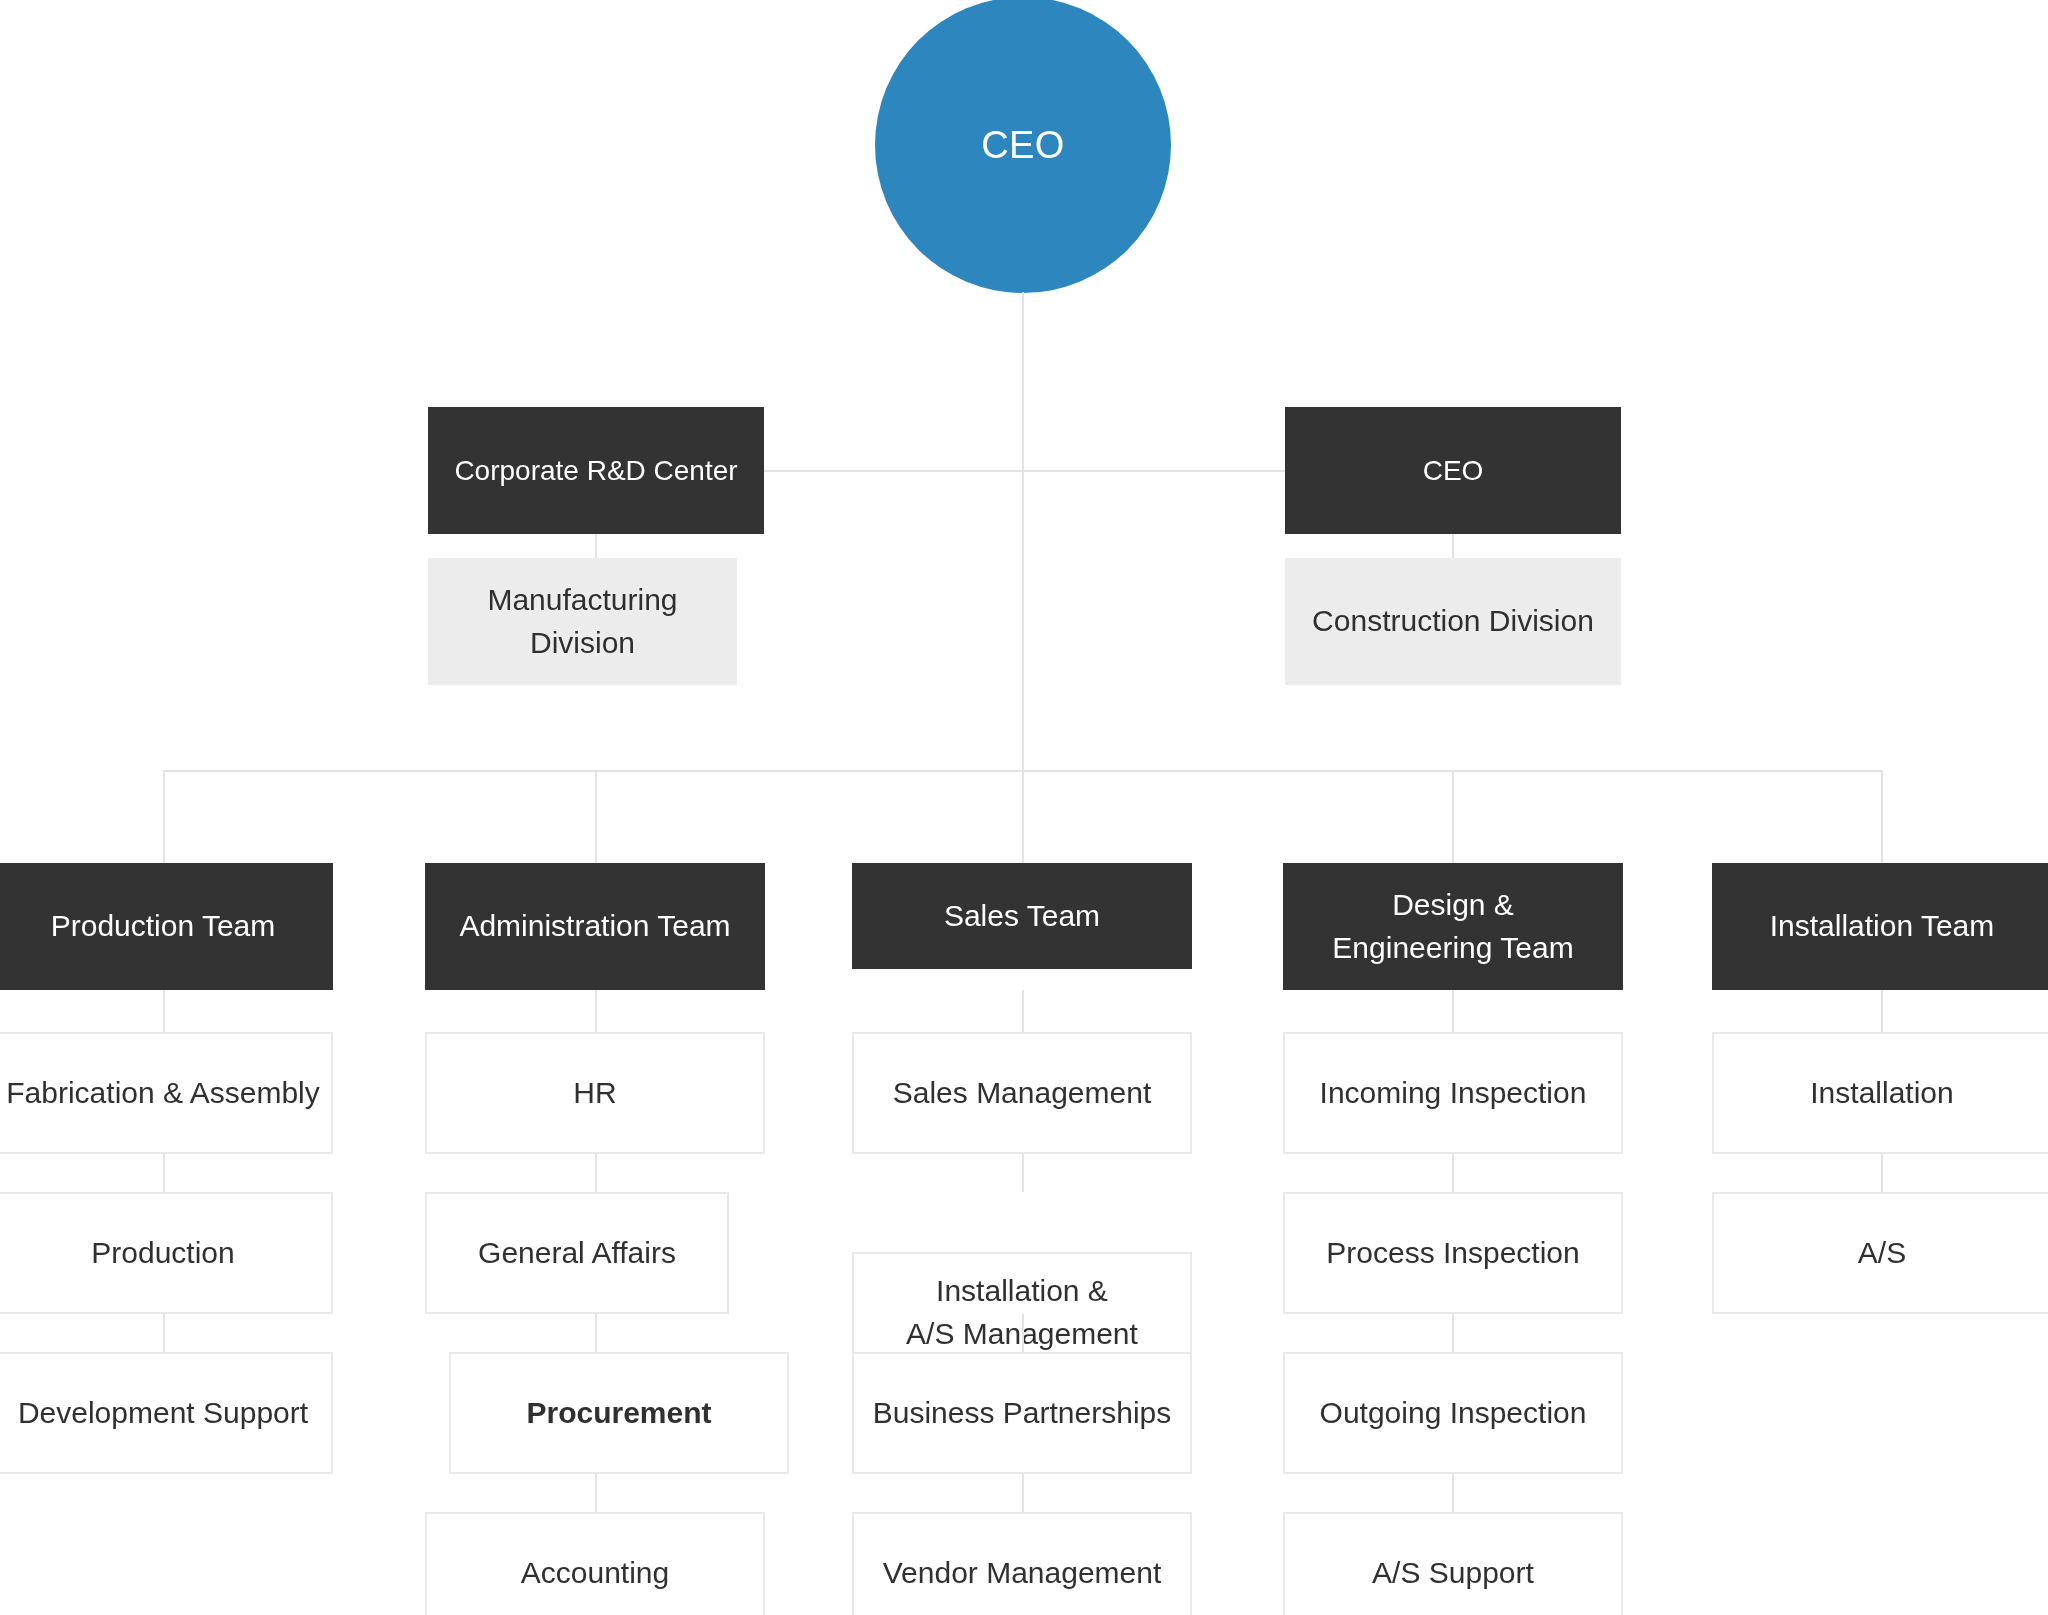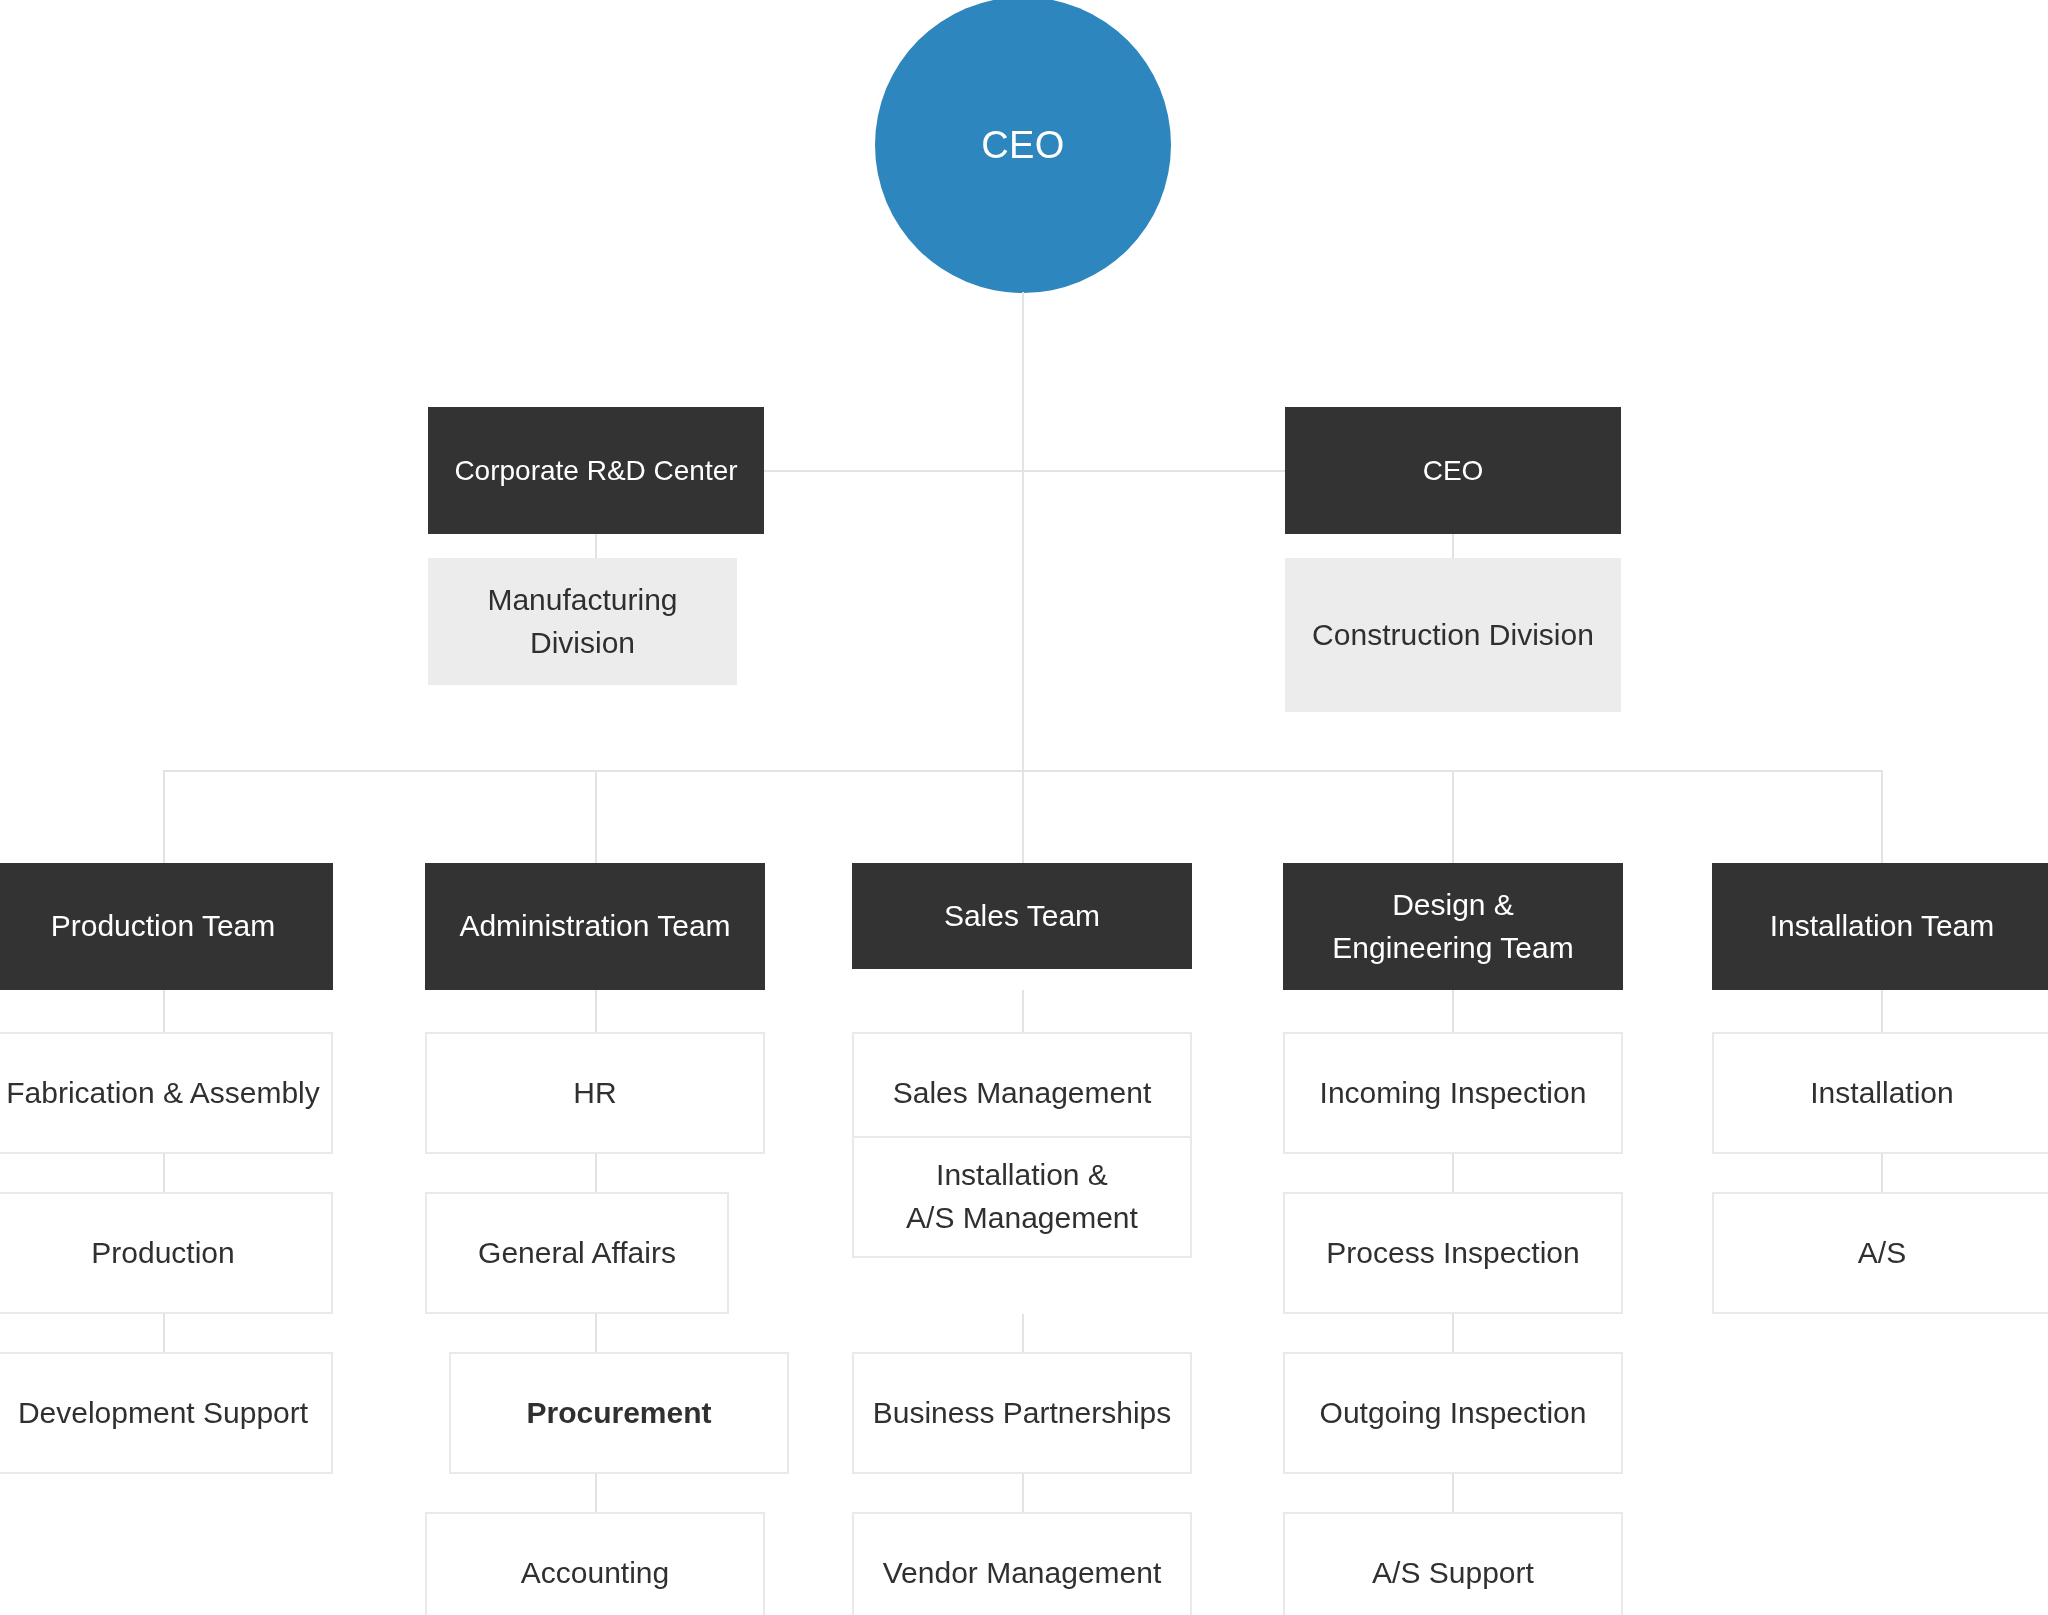--- a/index.html
+++ b/index.html
@@ -99,21 +99,21 @@
   </div>
   <div class="conn-v" style="left:595px; top:534px; height:24px;"></div>
   <div class="node-box node-gray" style="left:428px; top:558px; width:309px; height:127px;">
     <span class="node-inner">Manufacturing Division</span>
   </div>
 
   <div class="node-box node-dark" style="left:1285px; top:407px; width:336px; height:127px;">
     <span class="node-inner">CEO</span>
   </div>
   <div class="conn-v" style="left:1452px; top:534px; height:24px;"></div>
-  <div class="node-box node-gray" style="left:1285px; top:558px; width:336px; height:154px;justify-content:center;">
+  <div class="node-box node-gray" style="left:1285px; top:558px; width:336px; height:127px;justify-content:center;">
     <span class="node-inner">Construction Division</span>
   </div>
 
   <div class="conn-h" style="left:163px; top:770px; width:1720px;"></div>
 
   <div class="conn-v" style="left:163px; top:770px; height:93px;"></div>
   <div class="conn-v" style="left:595px; top:770px; height:93px;"></div>
   <div class="conn-v" style="left:1022px; top:770px; height:93px;"></div>
   <div class="conn-v" style="left:1452px; top:770px; height:93px;"></div>
   <div class="conn-v" style="left:1881px; top:770px; height:93px;"></div>
@@ -155,21 +155,21 @@
   </div>
 
   <div class="node-box node-team" style="left:852px; top:863px; width:340px; height:106px;">
     <span class="node-inner">Sales Team</span>
   </div>
   <div class="conn-v" style="left:1022px; top:990px; height:42px;"></div>
   <div class="node-box node-leaf" style="left:852px; top:1032px; width:340px; height:122px;">
     <span class="node-inner">Sales Management</span>
   </div>
   <div class="conn-v" style="left:1022px; top:1154px; height:38px;"></div>
-  <div class="node-box node-leaf" style="left:852px; top:1136px; width:340px; height:122px;">
+  <div class="node-box node-leaf" style="left:852px; top:1252px; width:340px; height:122px;">
     <span class="node-inner">Installation &amp;
 A/S  Management</span>
   </div>
   <div class="conn-v" style="left:1022px; top:1314px; height:38px;"></div>
   <div class="node-box node-leaf" style="left:852px; top:1352px; width:340px; height:122px;">
     <span class="node-inner">Business Partnerships</span>
   </div>
   <div class="conn-v" style="left:1022px; top:1474px; height:38px;"></div>
   <div class="node-box node-leaf" style="left:852px; top:1512px; width:340px; height:122px;">
     <span class="node-inner">Vendor Management</span>

